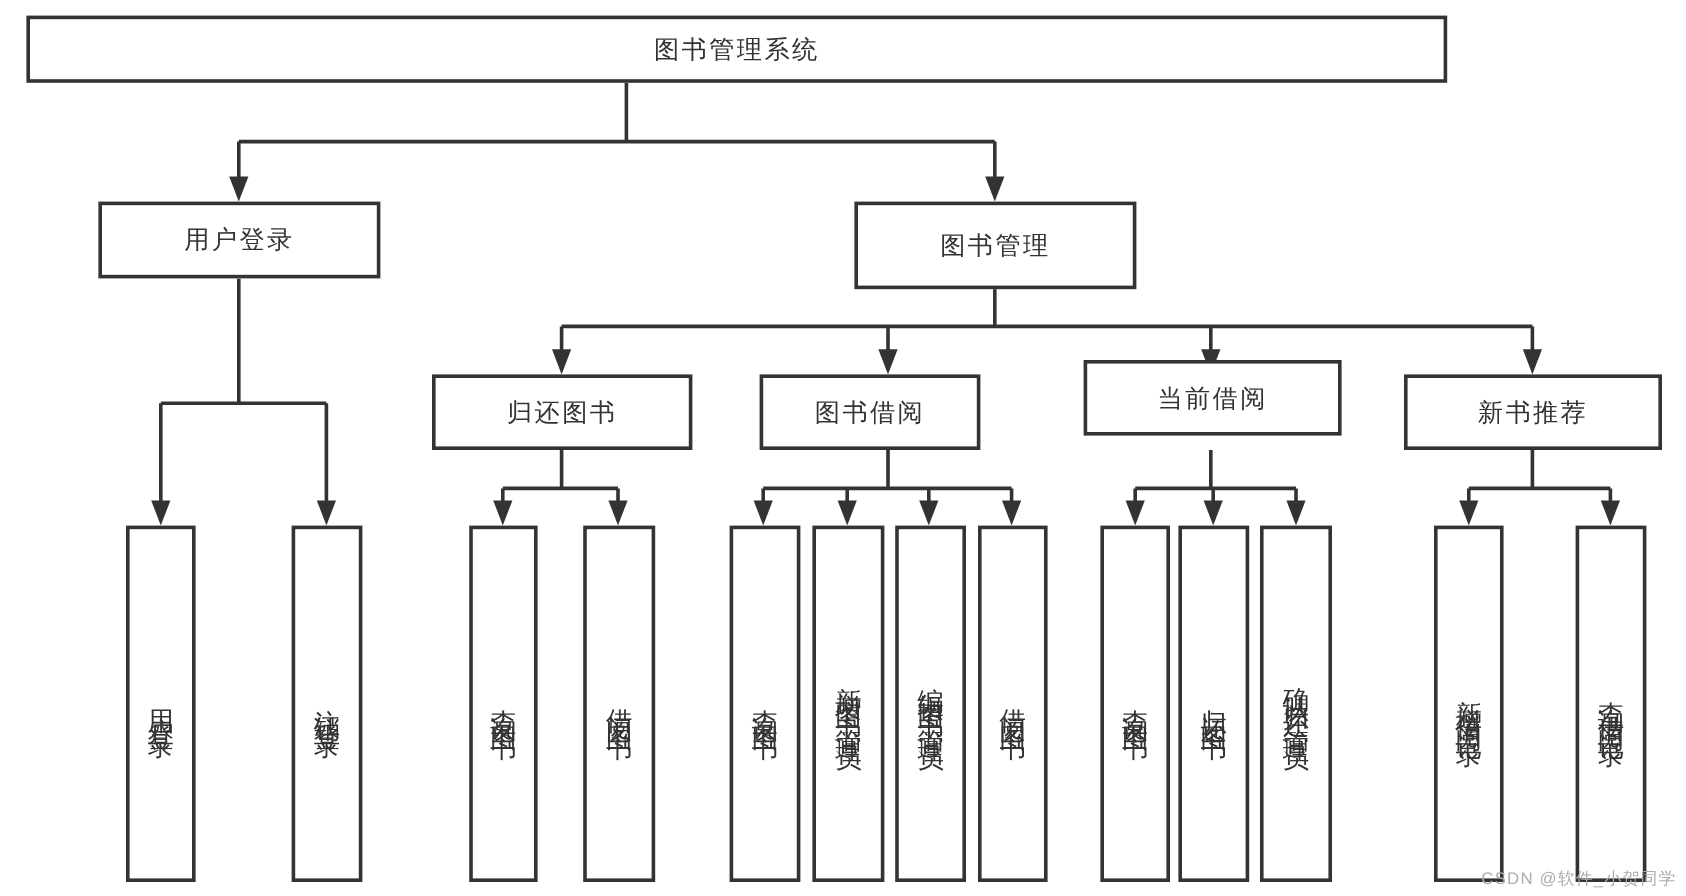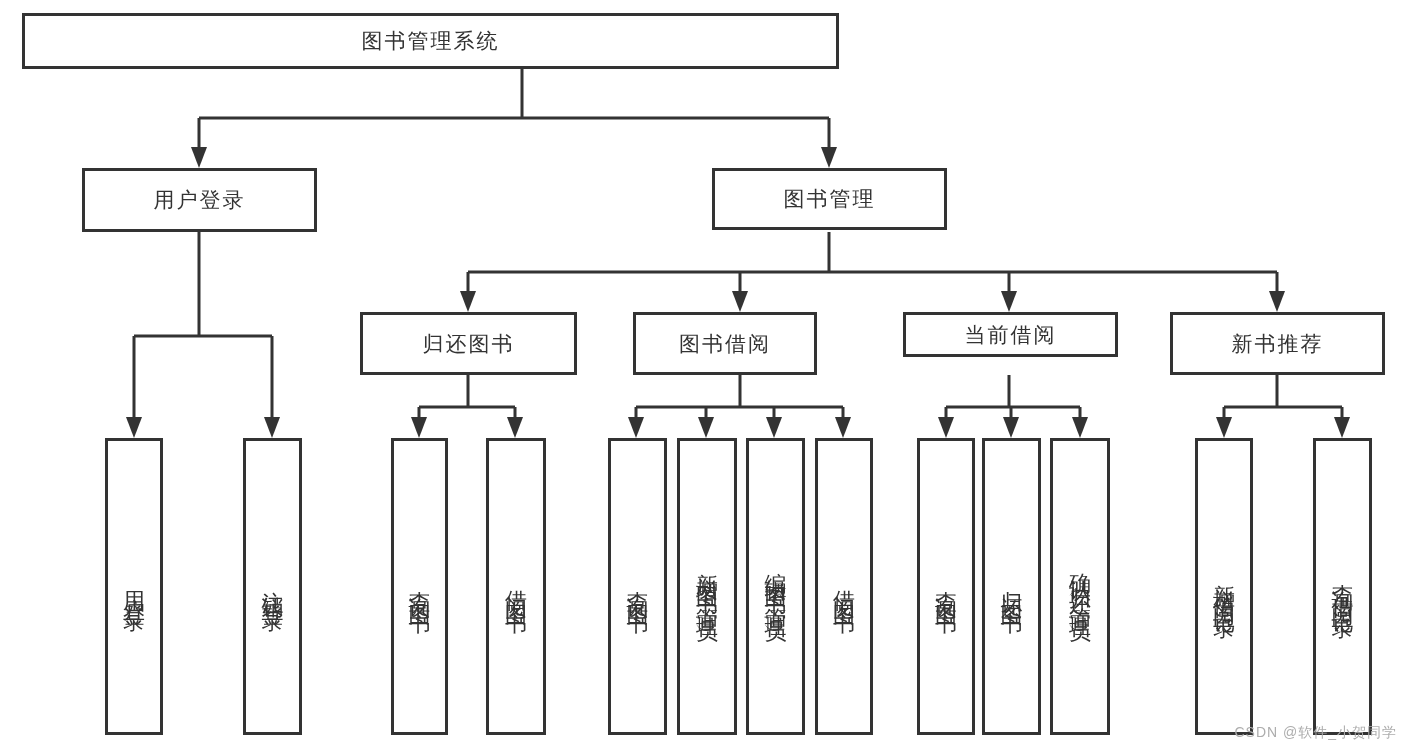--- a/index.html
+++ b/index.html
@@ -87,28 +87,28 @@
     <path d="M1009 375 L1009 407 M946 407 L1080 407 M946 407 L946 420 M1011 407 L1011 420 M1080 407 L1080 420"></path>
     <polygon points="938,417 954,417 946,438"></polygon>
     <polygon points="1003,417 1019,417 1011,438"></polygon>
     <polygon points="1072,417 1088,417 1080,438"></polygon>
 
     <path d="M1277 375 L1277 407 M1224 407 L1342 407 M1224 407 L1224 420 M1342 407 L1342 420"></path>
     <polygon points="1216,417 1232,417 1224,438"></polygon>
     <polygon points="1334,417 1350,417 1342,438"></polygon>
   </svg>
 
-  <div class="box hbox" style="left:22px;top:13px;width:817px;height:56px">图书管理系统</div>
+  <div class="box hbox" style="left:22px;top:13px;width:1184px;height:56px">图书管理系统</div>
 
   <div class="box hbox" style="left:82px;top:168px;width:235px;height:64px">用户登录</div>
-  <div class="box hbox" style="left:712px;top:168px;width:235px;height:62px">图书管理</div>
+  <div class="box hbox" style="left:712px;top:168px;width:235px;height:73px">图书管理</div>
 
   <div class="box hbox" style="left:360px;top:312px;width:217px;height:63px">归还图书</div>
   <div class="box hbox" style="left:633px;top:312px;width:184px;height:63px">图书借阅</div>
-  <div class="box hbox" style="left:903px;top:312px;width:215px;height:45px">当前借阅</div>
+  <div class="box hbox" style="left:903px;top:300px;width:215px;height:63px">当前借阅</div>
   <div class="box hbox" style="left:1170px;top:312px;width:215px;height:63px">新书推荐</div>
 
   <div class="box vbox" style="left:105px;top:438px;width:58px;height:297px">用户登录</div>
   <div class="box vbox" style="left:243px;top:438px;width:59px;height:297px">注销登录</div>
 
   <div class="box vbox" style="left:391px;top:438px;width:57px;height:297px">查询图书</div>
   <div class="box vbox" style="left:486px;top:438px;width:60px;height:297px">借阅图书</div>
 
   <div class="box vbox" style="left:608px;top:438px;width:59px;height:297px">查询图书</div>
   <div class="box vbox" style="left:677px;top:438px;width:60px;height:297px">新增图书（管理员）</div>

